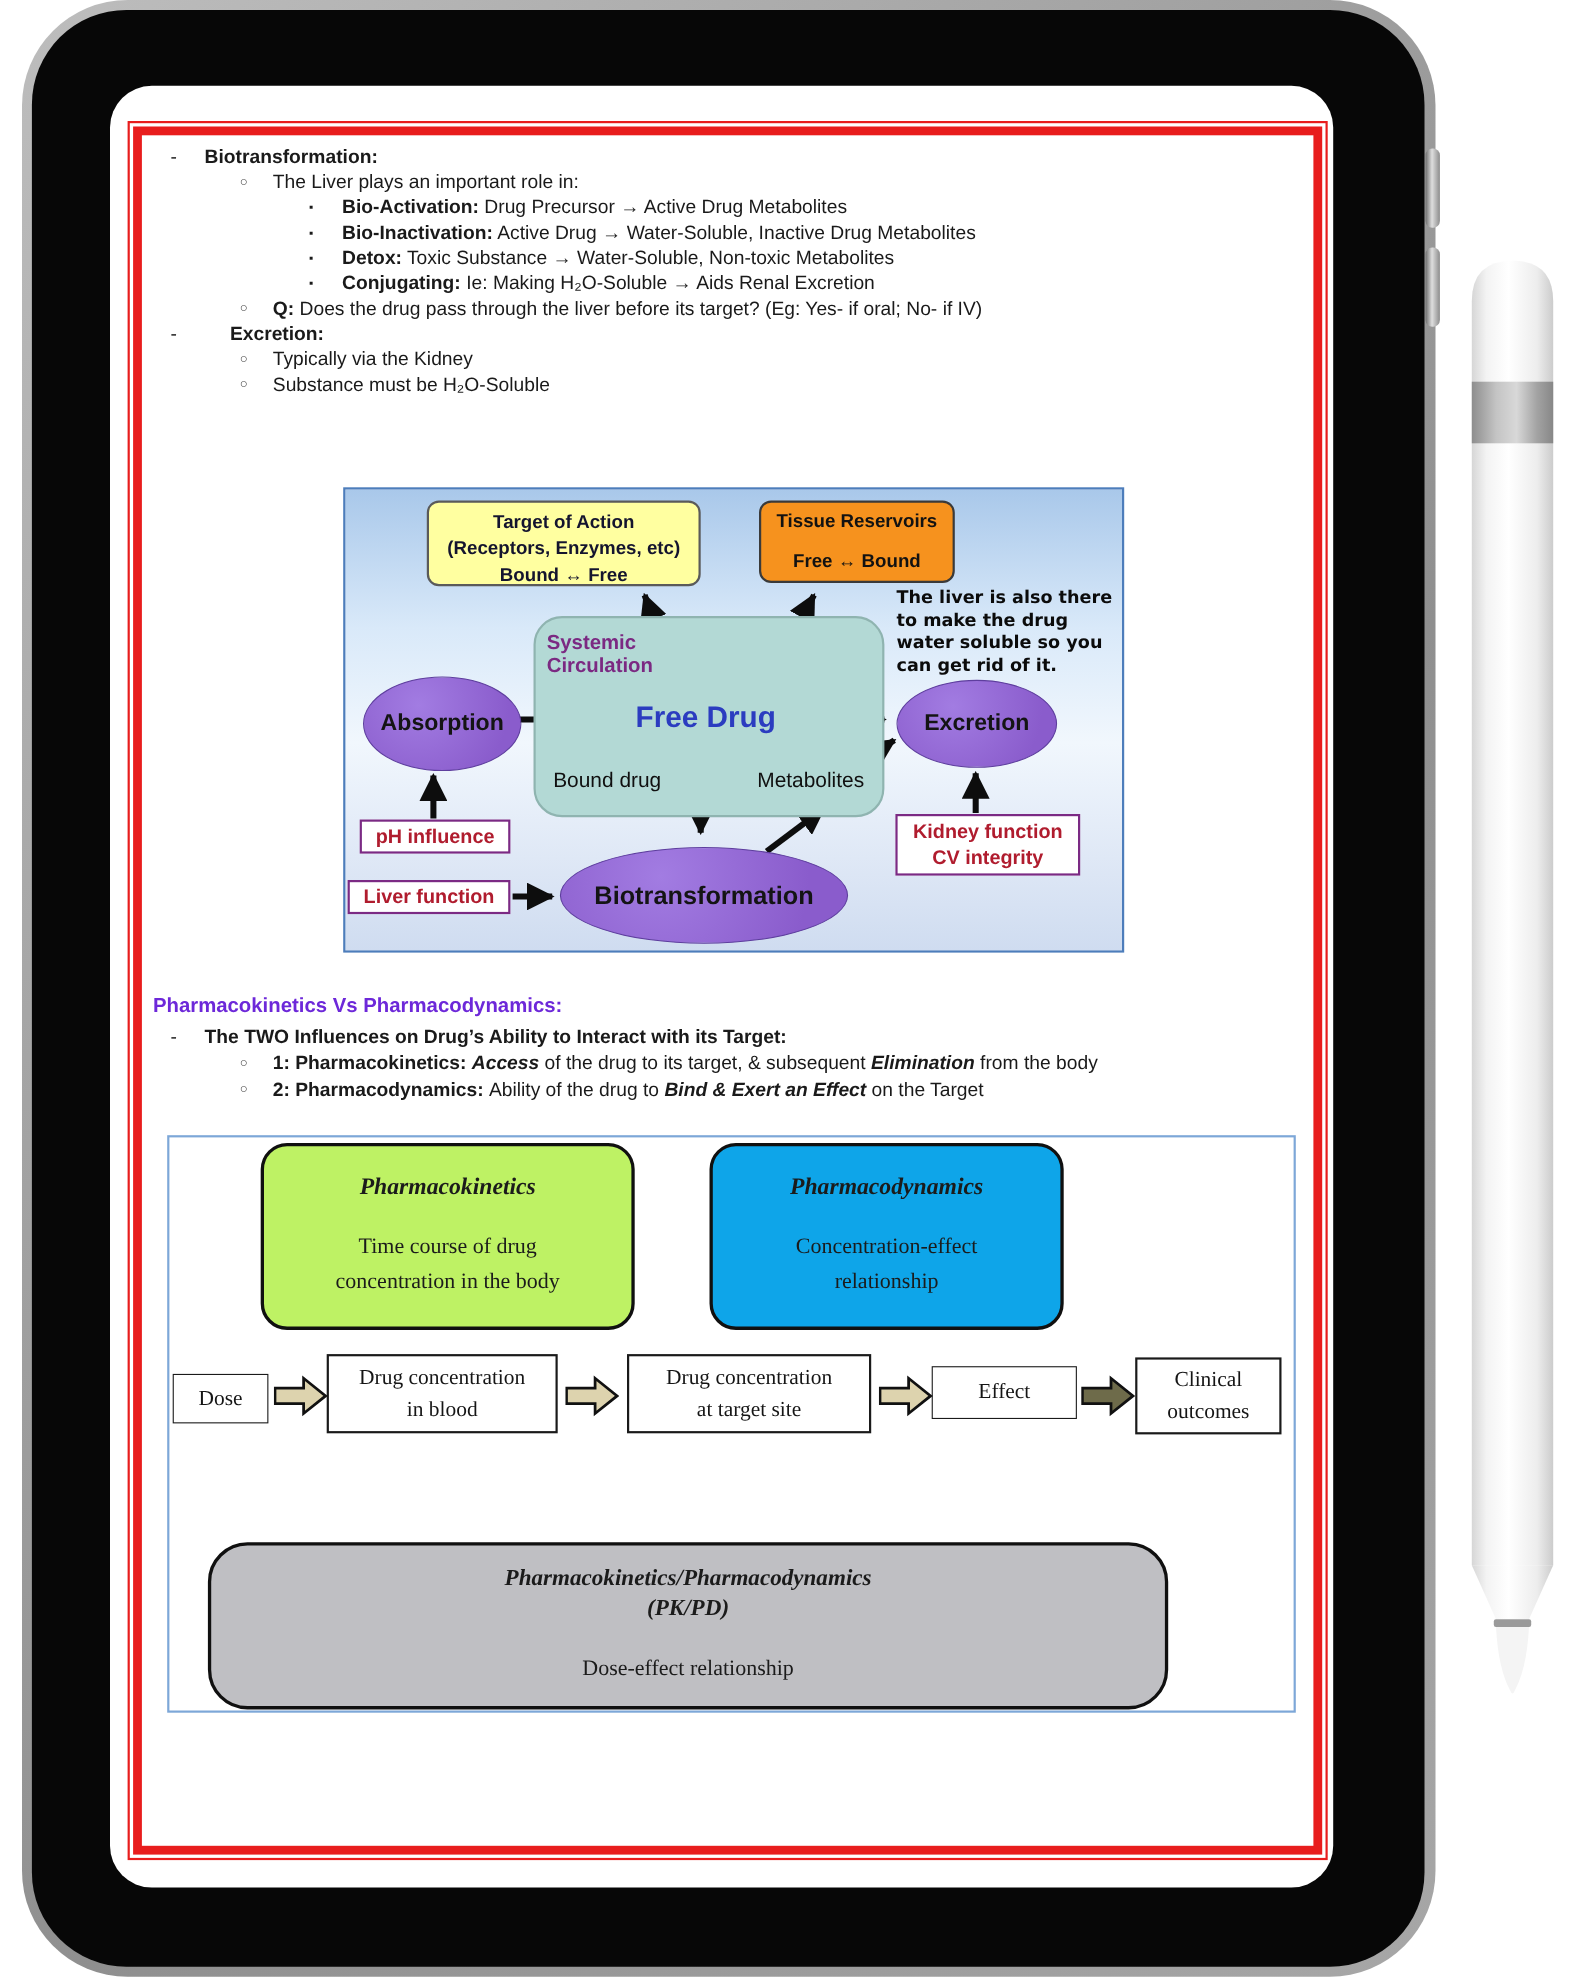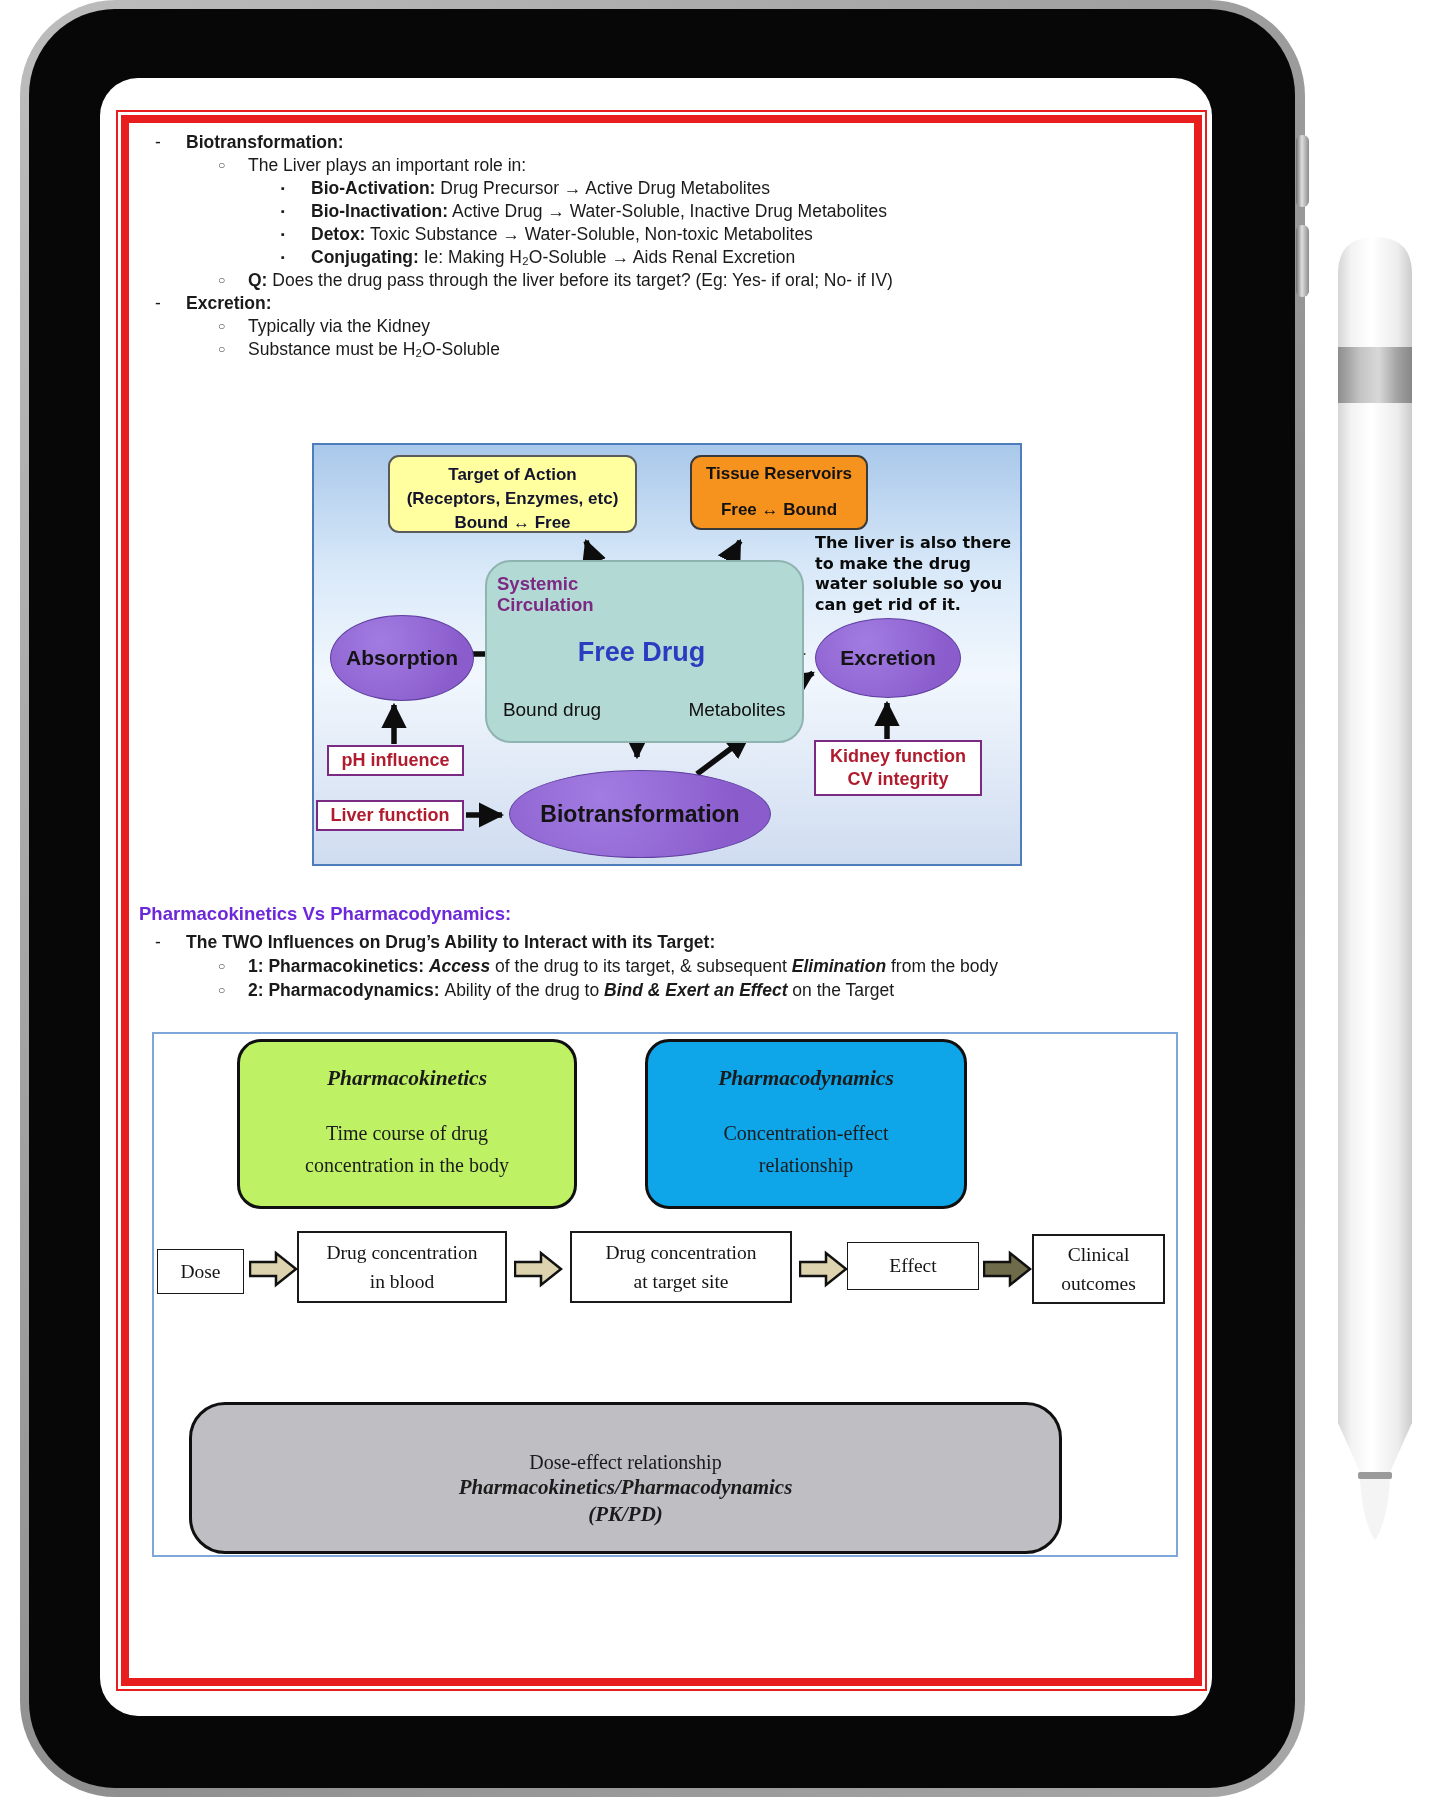--- a/index.html
+++ b/index.html
@@ -68,21 +68,21 @@
 <div class="abs page-frame"></div>
 
 <div class="abs" style="left:0;top:0;width:1445px;height:0">
     <div class="nline" style="left: 155px; top: 131px;"><span class="mk mk0" style="width: 31px;">-</span><span style="font-weight: 700;">Biotransformation:</span></div>
     <div class="nline" style="left: 218px; top: 154px;"><span class="mk mk1" style="width: 30px;">○</span><span>The Liver plays an important role in:</span></div>
     <div class="nline" style="left: 281px; top: 177px;"><span class="mk mk2" style="width: 30px;">▪</span><span style="font-weight: 700;">Bio-Activation:</span><span> Drug Precursor → Active Drug Metabolites</span></div>
     <div class="nline" style="left: 281px; top: 200px;"><span class="mk mk2" style="width: 30px;">▪</span><span style="font-weight: 700;">Bio-Inactivation:</span><span> Active Drug → Water-Soluble, Inactive Drug Metabolites</span></div>
     <div class="nline" style="left: 281px; top: 223px;"><span class="mk mk2" style="width: 30px;">▪</span><span style="font-weight: 700;">Detox:</span><span> Toxic Substance → Water-Soluble, Non-toxic Metabolites</span></div>
     <div class="nline" style="left: 281px; top: 246px;"><span class="mk mk2" style="width: 30px;">▪</span><span style="font-weight: 700;">Conjugating:</span><span> Ie: Making H₂O-Soluble → Aids Renal Excretion</span></div>
     <div class="nline" style="left: 218px; top: 269px;"><span class="mk mk1" style="width: 30px;">○</span><span style="font-weight: 700;">Q:</span><span> Does the drug pass through the liver before its target? (Eg: Yes- if oral; No- if IV)</span></div>
-    <div class="nline" style="left: 155px; top: 292px;"><span class="mk mk0" style="width: 31px;">-</span><span style="font-weight: 700;">Excretion:</span></div>
+    <div class="nline" style="left: 155px; top: 292px;"><span class="mk mk0" style="width: 31px;">-</span><span style="font-weight: 700; margin-left: 23px;">Excretion:</span></div>
     <div class="nline" style="left: 218px; top: 315px;"><span class="mk mk1" style="width: 30px;">○</span><span>Typically via the Kidney</span></div>
     <div class="nline" style="left: 218px; top: 338px;"><span class="mk mk1" style="width: 30px;">○</span><span>Substance must be H₂O-Soluble</span></div>
   </div>
 
 <div class="abs heading" style="left:139px;top:903px">Pharmacokinetics Vs Pharmacodynamics:</div>
 
 <div class="abs" style="left:0;top:0;width:1445px;height:0">
     <div class="nline" style="left: 155px; top: 931px;"><span class="mk mk0" style="width: 31px;">-</span><span style="font-weight: 700;">The TWO Influences on Drug’s Ability to Interact with its Target:</span></div>
     <div class="nline" style="left: 218px; top: 955px;"><span class="mk mk1" style="width: 30px;">○</span><span style="font-weight: 700;">1: Pharmacokinetics: </span><span style="font-weight: 700; font-style: italic;">Access</span><span> of the drug to its target, &amp; subsequent </span><span style="font-weight: 700; font-style: italic;">Elimination</span><span> from the body</span></div>
     <div class="nline" style="left: 218px; top: 979px;"><span class="mk mk1" style="width: 30px;">○</span><span style="font-weight: 700;">2: Pharmacodynamics: </span><span>Ability of the drug to </span><span style="font-weight: 700; font-style: italic;">Bind &amp; Exert an Effect</span><span> on the Target</span></div>
@@ -192,25 +192,25 @@
     <polygon points="1,12 27,12 27,3 47,19 27,35 27,26 1,26" fill="#ddd3ae" stroke="#111" stroke-width="2.5"></polygon>
     </svg>
   <svg class="abs" style="left:645px;top:216px" width="50" height="38">
     <polygon points="1,12 27,12 27,3 47,19 27,35 27,26 1,26" fill="#ddd3ae" stroke="#111" stroke-width="2.5"></polygon>
     </svg>
   <svg class="abs" style="left:829px;top:216px" width="50" height="38">
     <polygon points="1,12 27,12 27,3 47,19 27,35 27,26 1,26" fill="#6e6b4a" stroke="#111" stroke-width="2.5"></polygon>
     </svg>
 
   <div class="grayboard" style="left:35px;top:368px;width:873px;height:152px;padding-top:16px">
-    <div style="font-size:20px;margin-top:30px">Dose-effect relationship</div>
     <div style="font-size:21px;font-weight:700;font-style:italic;line-height:1.3">
       <div>Pharmacokinetics/Pharmacodynamics</div>
       <div>(PK/PD)</div>
     </div>
+    <div style="font-size:20px;margin-top:30px">Dose-effect relationship</div>
   </div>
 </div>
 
 <svg class="abs" style="left:1330px;top:225px" width="92" height="1330">
   <defs>
     <linearGradient id="pbody" x1="0" y1="0" x2="1" y2="0">
       <stop offset="0" stop-color="#d6d6d6"></stop>
         <stop offset="0.18" stop-color="#f3f3f3"></stop>
       <stop offset="0.45" stop-color="#ffffff"></stop>
         <stop offset="0.8" stop-color="#ededed"></stop>

